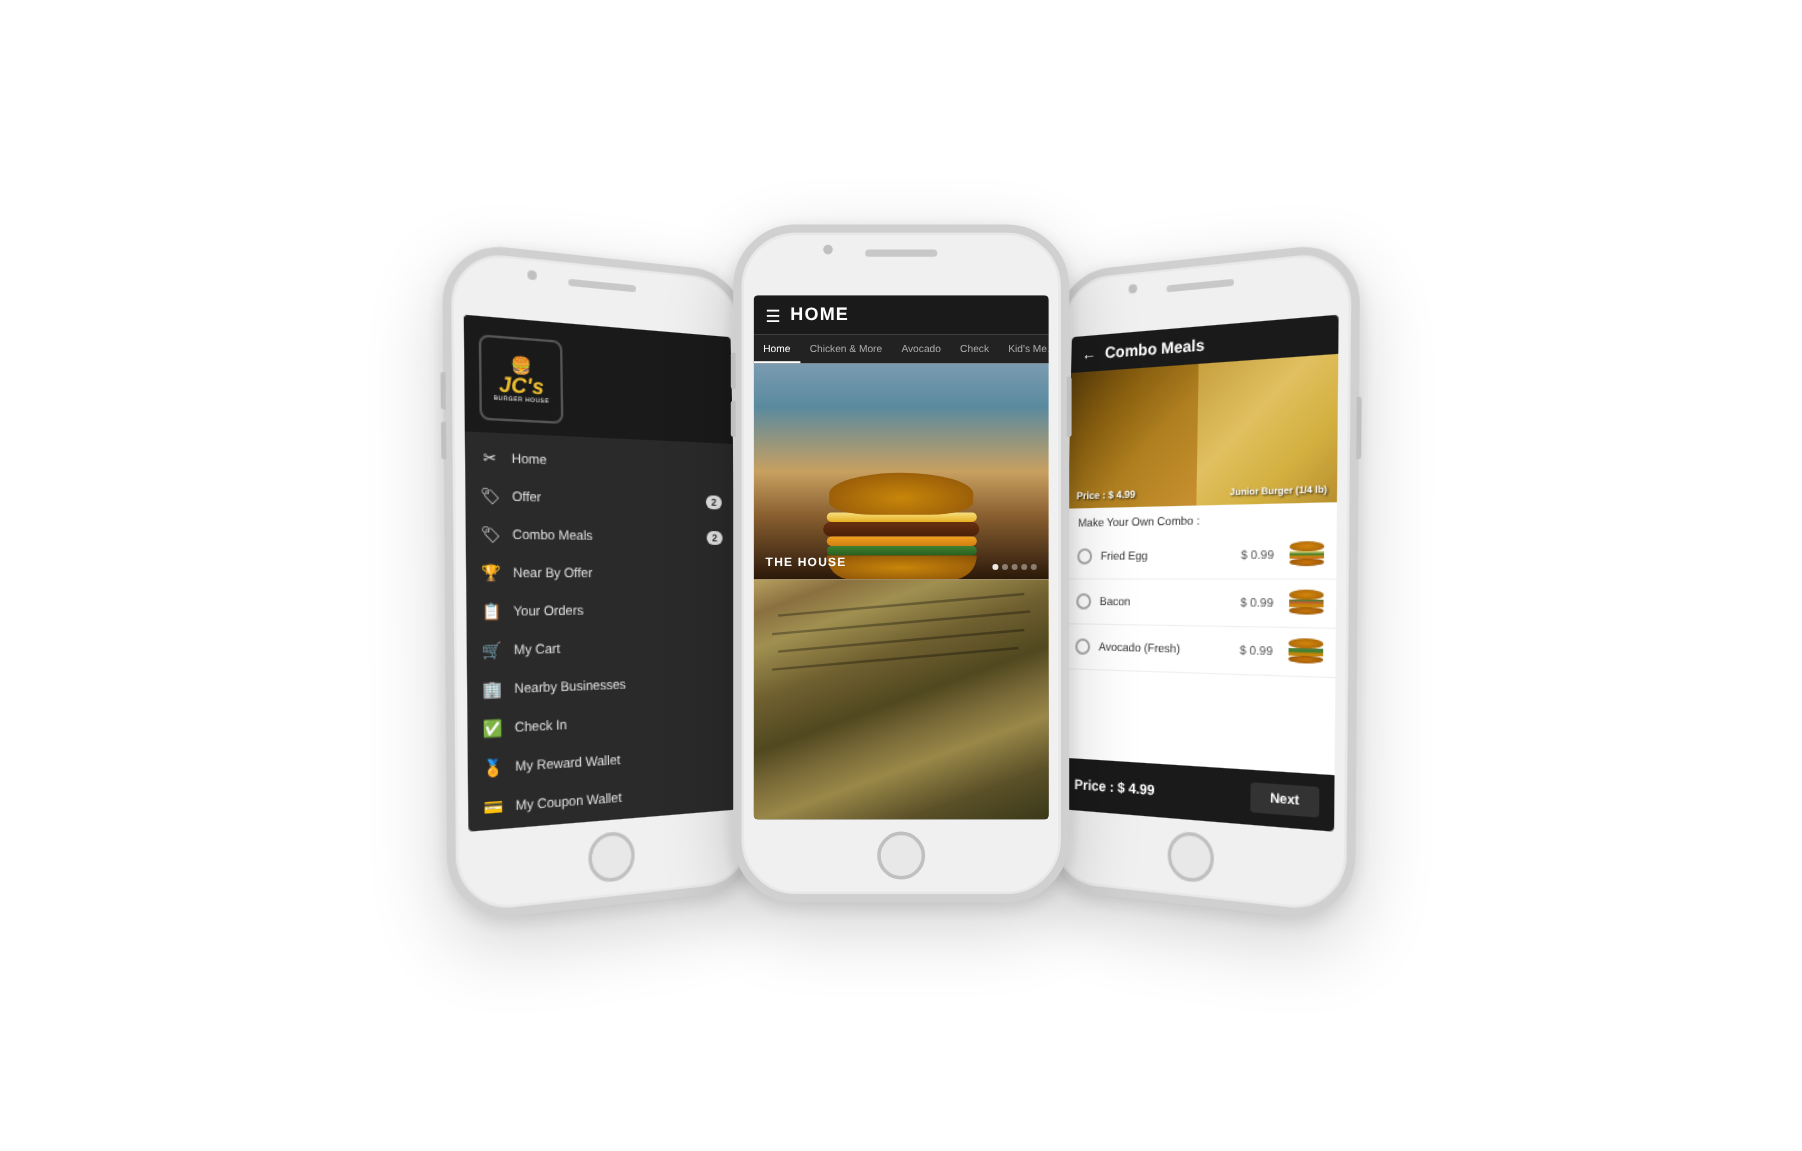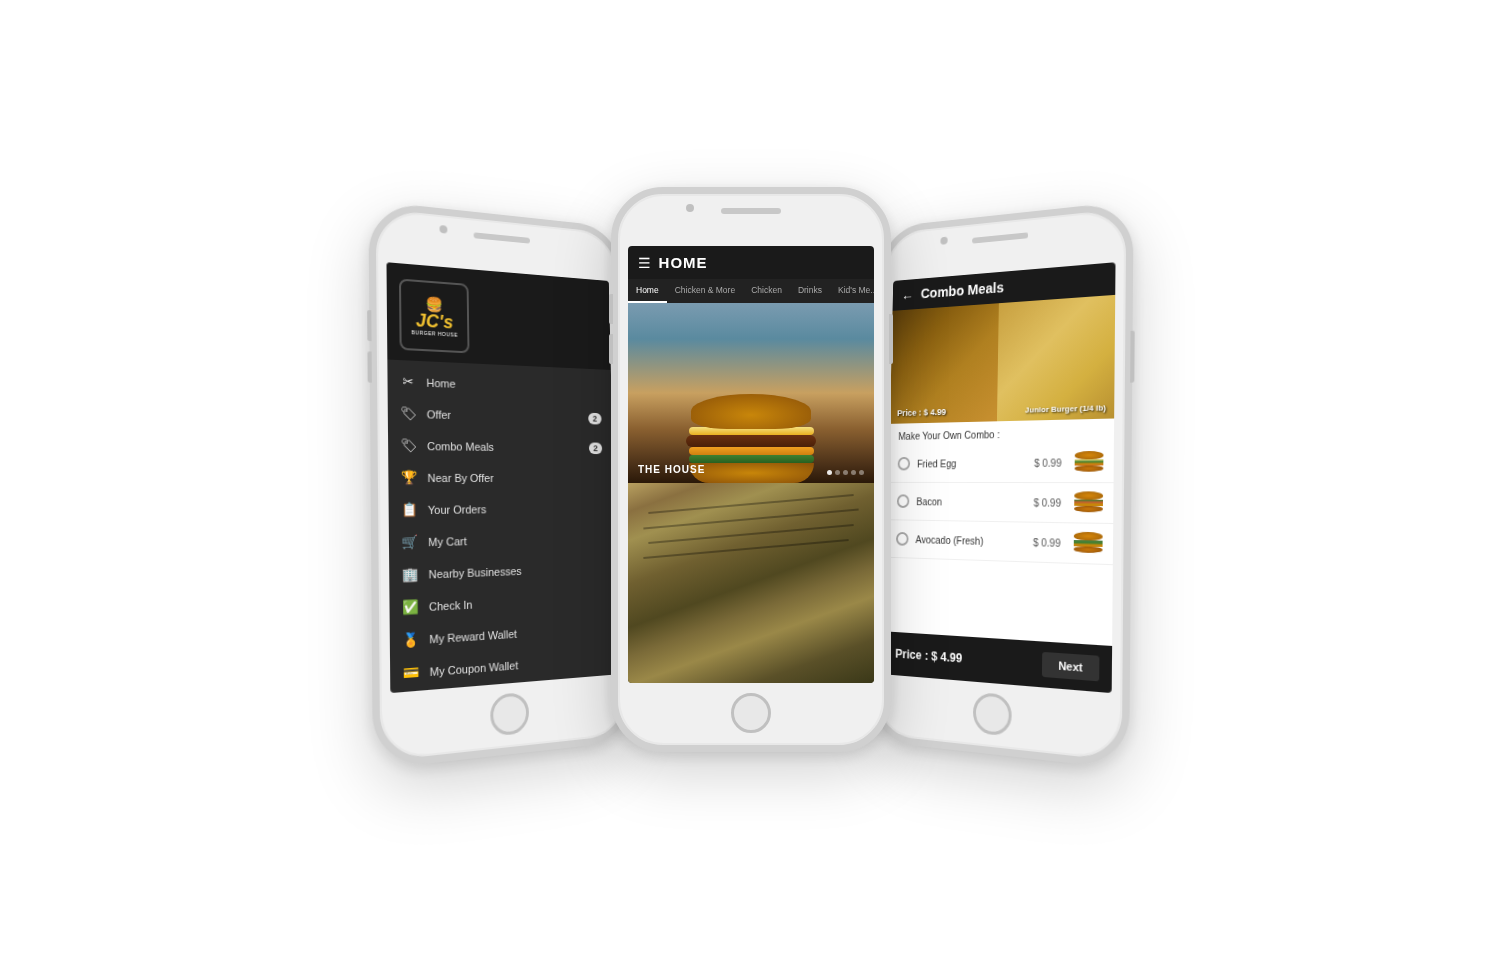--- a/index.html
+++ b/index.html
@@ -581,22 +581,22 @@
       <div class="home-screen">
 
         <div class="home-header">
           <span class="hamburger-icon">☰</span>
           <span class="home-title">HOME</span>
         </div>
 
         <div class="nav-tabs">
           <div class="nav-tab active">Home</div>
           <div class="nav-tab">Chicken &amp; More</div>
-          <div class="nav-tab">Chicken</div>
-          <div class="nav-tab">Drinks</div>
+          <div class="nav-tab">Avocado</div>
+          <div class="nav-tab">Check</div>
           <div class="nav-tab">Kid's Me...</div>
         </div>
 
         <div class="hero-image">
 
           <div style="position:absolute;bottom:0;left:50%;transform:translateX(-50%);width:130px;">
             <div class="burger-bun-top"></div>
             <div class="burger-layer layer-egg" style="margin-top:-2px;"></div>
             <div class="burger-layer layer-meat" style="width:130px;height:12px;border-radius:6px;margin:0 auto;"></div>
             <div class="burger-layer layer-cheese"></div>

